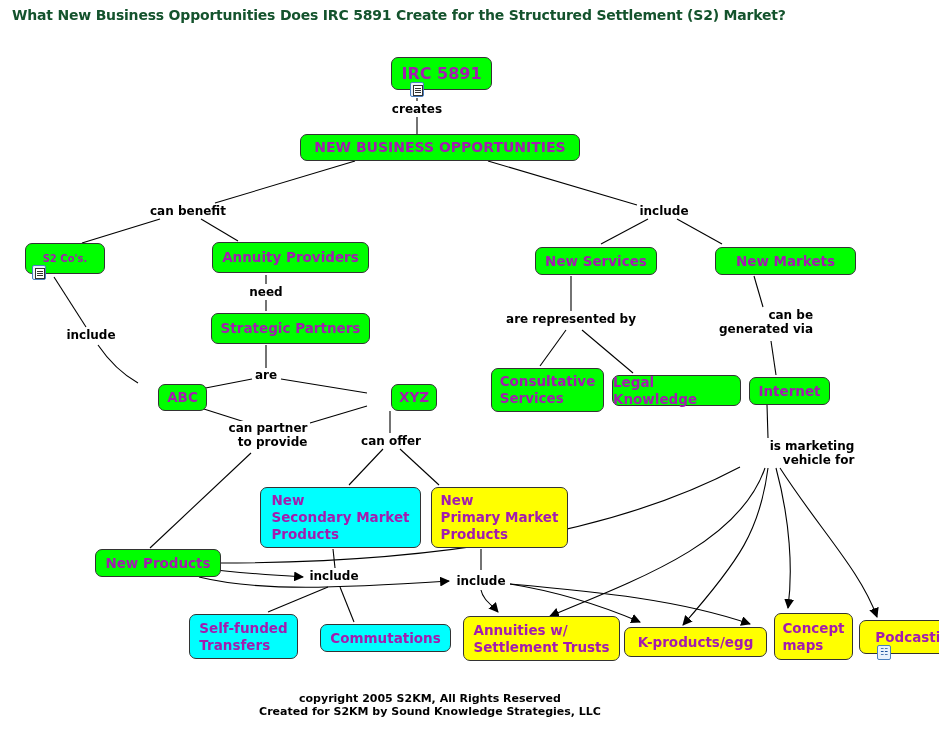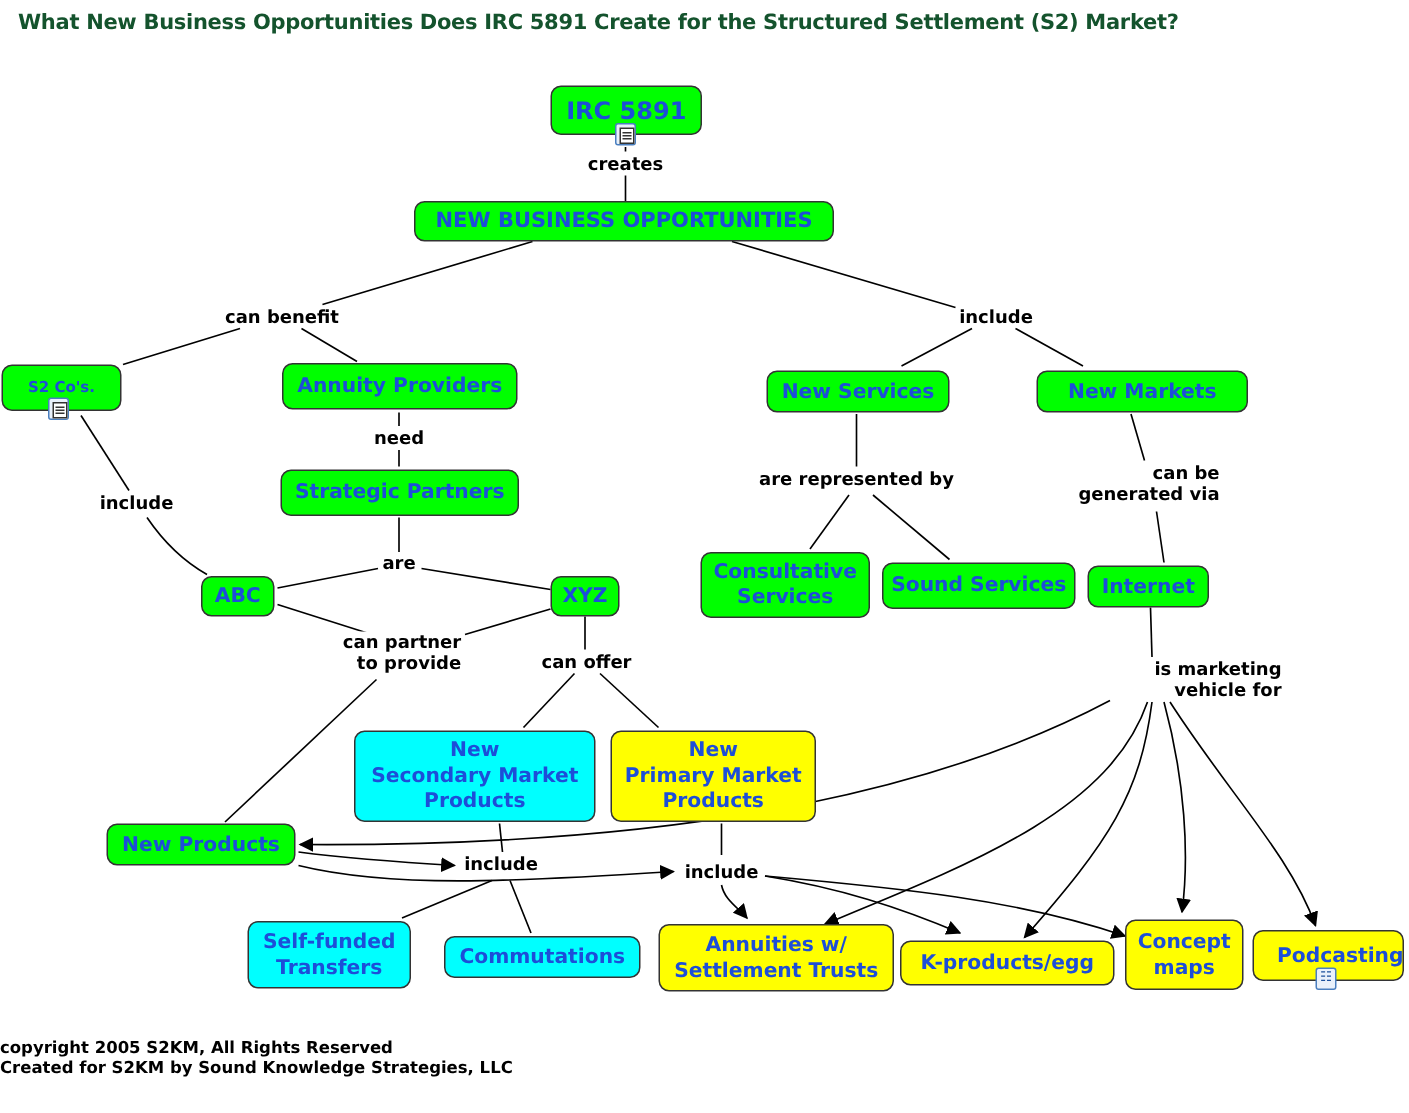--- a/index.html
+++ b/index.html
@@ -1,28 +1,28 @@
 <!DOCTYPE html>
 <html><head>
 <meta charset="utf-8">
 <style>
   html,body{margin:0;padding:0;background:#ffffff;}
   body{width:939px;height:742px;position:relative;overflow:hidden;font-family:"DejaVu Sans","Liberation Sans",sans-serif;}
   #title{position:absolute;left:12px;top:7px;font-size:14px;font-weight:bold;color:#14532d;white-space:nowrap;letter-spacing:-0.2px;}
   svg#links{position:absolute;left:0;top:0;width:939px;height:742px;}
-  .node{position:absolute;box-sizing:border-box;border:1px solid #333;border-radius:7px;font-weight:bold;font-size:13.5px;color:#1d4ed8;display:flex;align-items:center;justify-content:center;text-align:center;line-height:17px;white-space:pre-line;}
+  .node{position:absolute;box-sizing:border-box;border:1px solid #333;border-radius:7px;font-weight:bold;font-size:13.5px;color:#a21caf;display:flex;align-items:center;justify-content:center;line-height:17px;white-space:pre-line;margin-left:24px;}
   .green{background:#00ff00;}
   .cyan{background:#00ffff;}
   .yellow{background:#ffff00;}
   .lbl{position:absolute;font-weight:bold;font-size:12px;color:#000;text-align:right;line-height:14px;white-space:pre-line;background:#fff;transform:translateX(-50%);padding:0 2px;}
   .res-icon{position:absolute;width:14px;height:15px;box-sizing:border-box;border:1px solid #4a7fc0;border-radius:2px;background:#e9f1fb;}
   .res-icon .pg{position:absolute;left:2px;top:2px;width:8px;height:9px;background:#fff;border:1px solid #333;}
   .res-icon .pg::before{content:"";position:absolute;left:1px;top:2px;width:6px;height:1px;background:#333;box-shadow:0 2px 0 #333,0 4px 0 #333;}
   .map-icon{position:absolute;width:14px;height:15px;box-sizing:border-box;border:1px solid #4a7fc0;border-radius:2px;background:#e9f1fb;font-size:9px;line-height:13px;text-align:center;color:#1a4f9c;}
-  #footer{position:absolute;left:0;width:860px;top:692px;text-align:left;font-size:11px;font-weight:bold;line-height:13px;}
+  #footer{position:absolute;left:0;width:860px;top:692px;text-align:center;font-size:11px;font-weight:bold;line-height:13px;}
 </style>
 </head>
 <body>
 
 <div id="title">What New Business Opportunities Does IRC 5891 Create for the Structured Settlement (S2) Market?</div>
 
 <svg id="links" viewBox="0 0 939 742">
   <defs>
     <marker id="arr" viewBox="0 0 10 10" refX="9" refY="5" markerWidth="9" markerHeight="9" orient="auto-start-reverse">
       <path d="M0,0 L10,5 L0,10 z" fill="#000"></path>
@@ -103,21 +103,21 @@
 <div class="node green" style="left:188px;top:242px;width:157px;height:31px;">Annuity Providers</div>
 <div class="node green" style="left:187px;top:313px;width:159px;height:31px;">Strategic Partners</div>
 <div class="node green" style="left:134px;top:384px;width:49px;height:27px;">ABC</div>
 <div class="node green" style="left:367px;top:384px;width:46px;height:27px;">XYZ</div>
 
 <div class="node green" style="left:511px;top:247px;width:122px;height:28px;">New Services</div>
 <div class="node green" style="left:691px;top:247px;width:141px;height:28px;">New Markets</div>
 
 <div class="node green" style="left:467px;top:368px;width:113px;height:44px;">Consultative
 Services</div>
-<div class="node green" style="left:588px;top:375px;width:129px;height:31px;">Sound Services</div>
+<div class="node green" style="left:588px;top:375px;width:129px;height:31px;">Legal Knowledge</div>
 <div class="node green" style="left:725px;top:377px;width:81px;height:28px;">Internet</div>
 
 <div class="node cyan" style="left:236px;top:487px;width:161px;height:61px;">New
 Secondary Market
 Products</div>
 <div class="node yellow" style="left:407px;top:487px;width:137px;height:61px;">New
 Primary Market
 Products</div>
 
 <div class="node green" style="left:71px;top:549px;width:126px;height:28px;">New Products</div>

